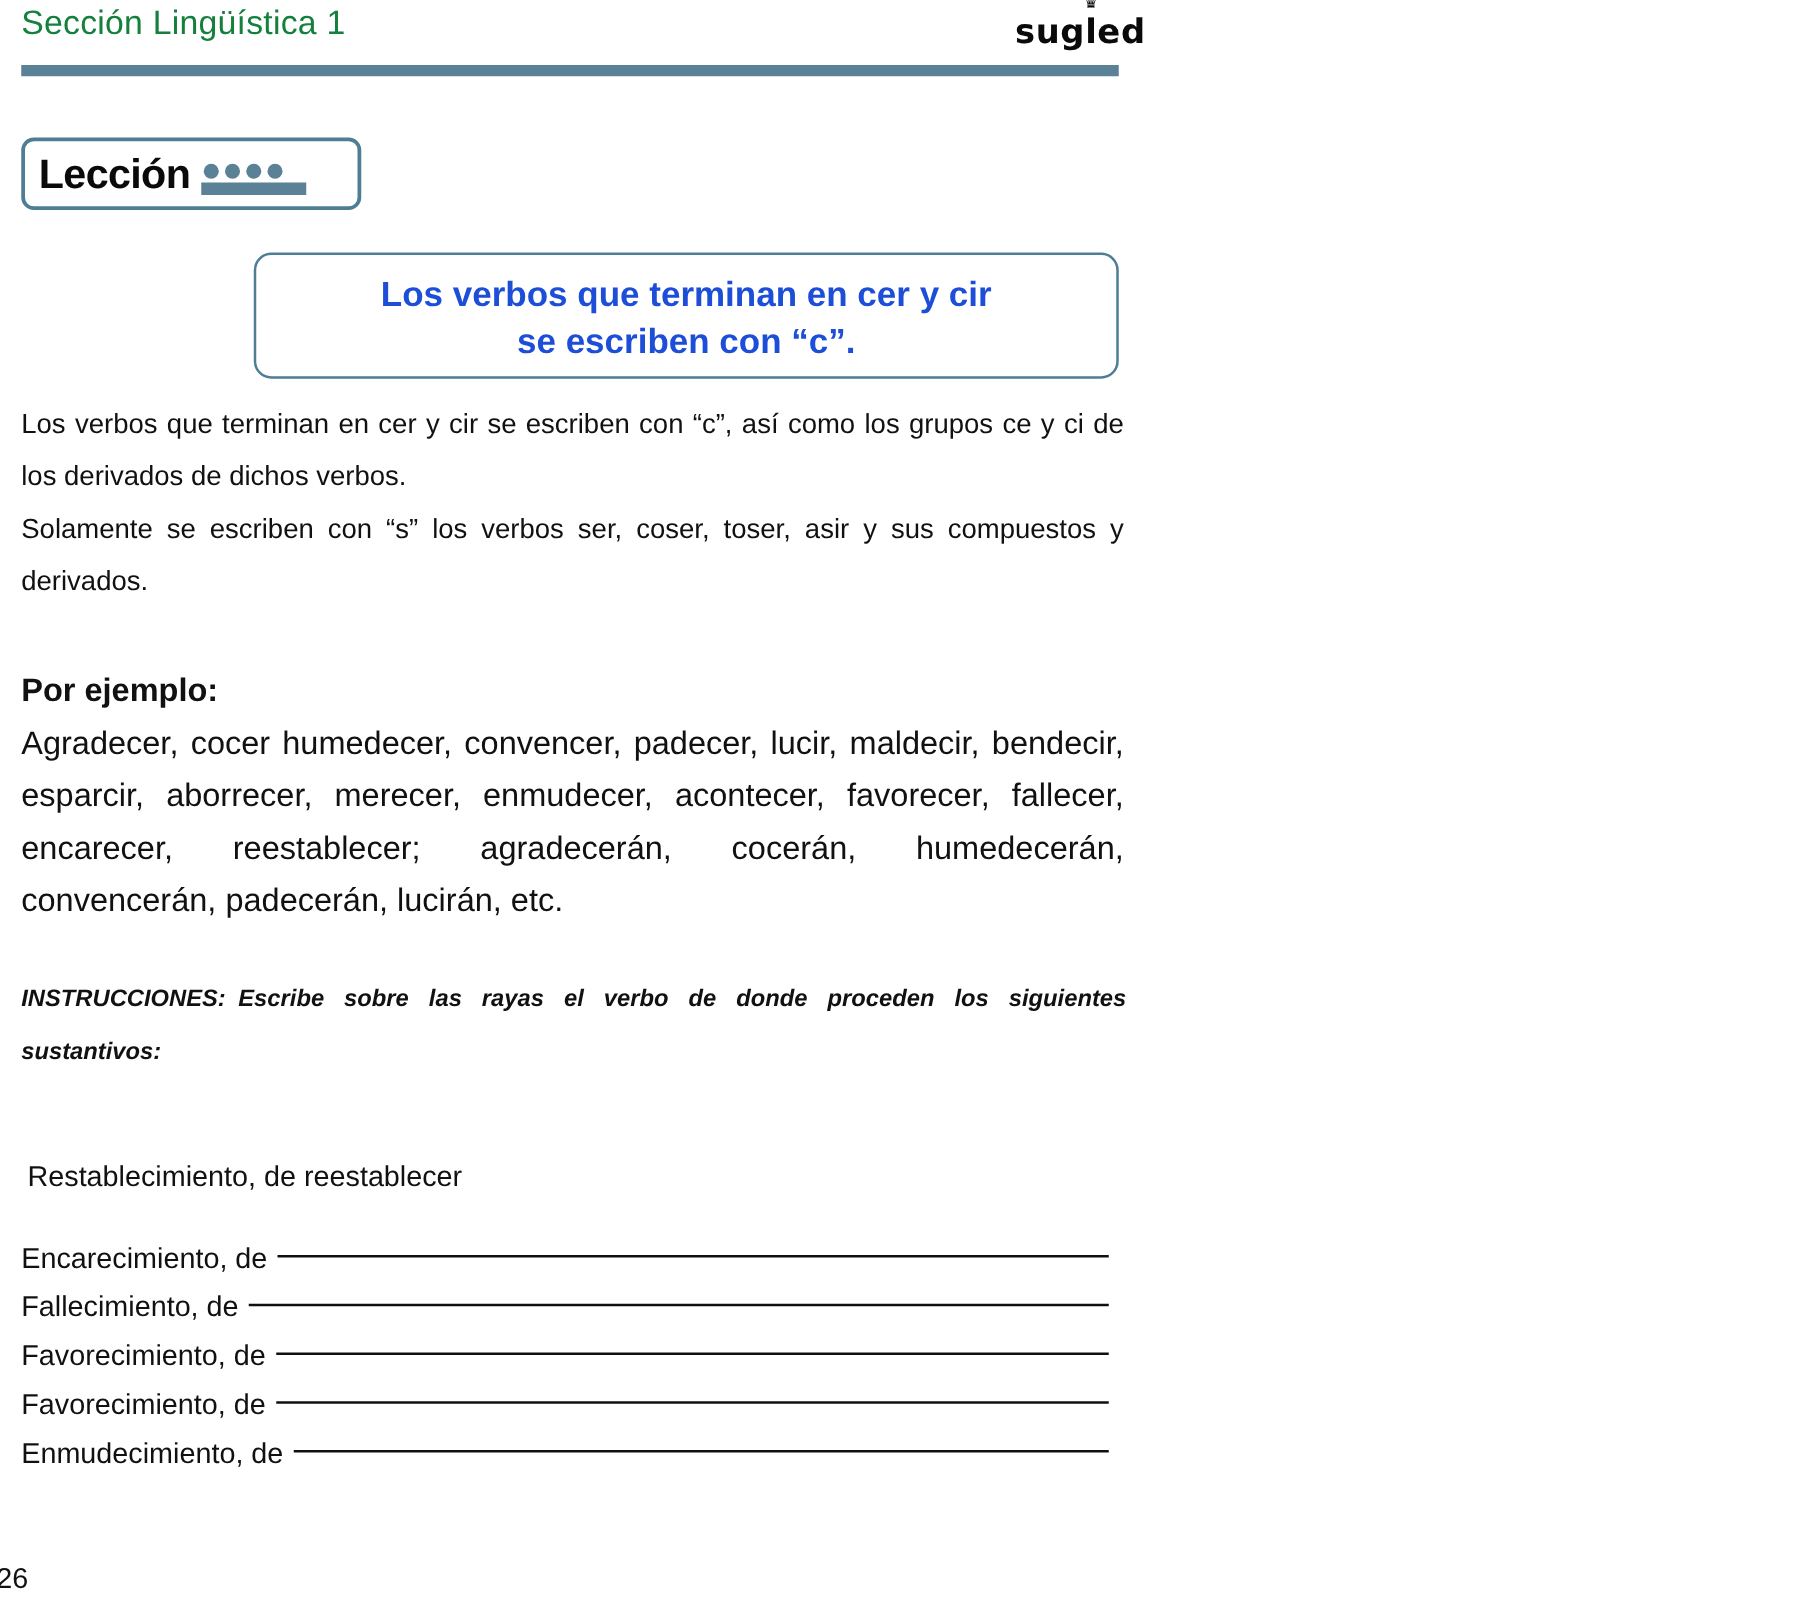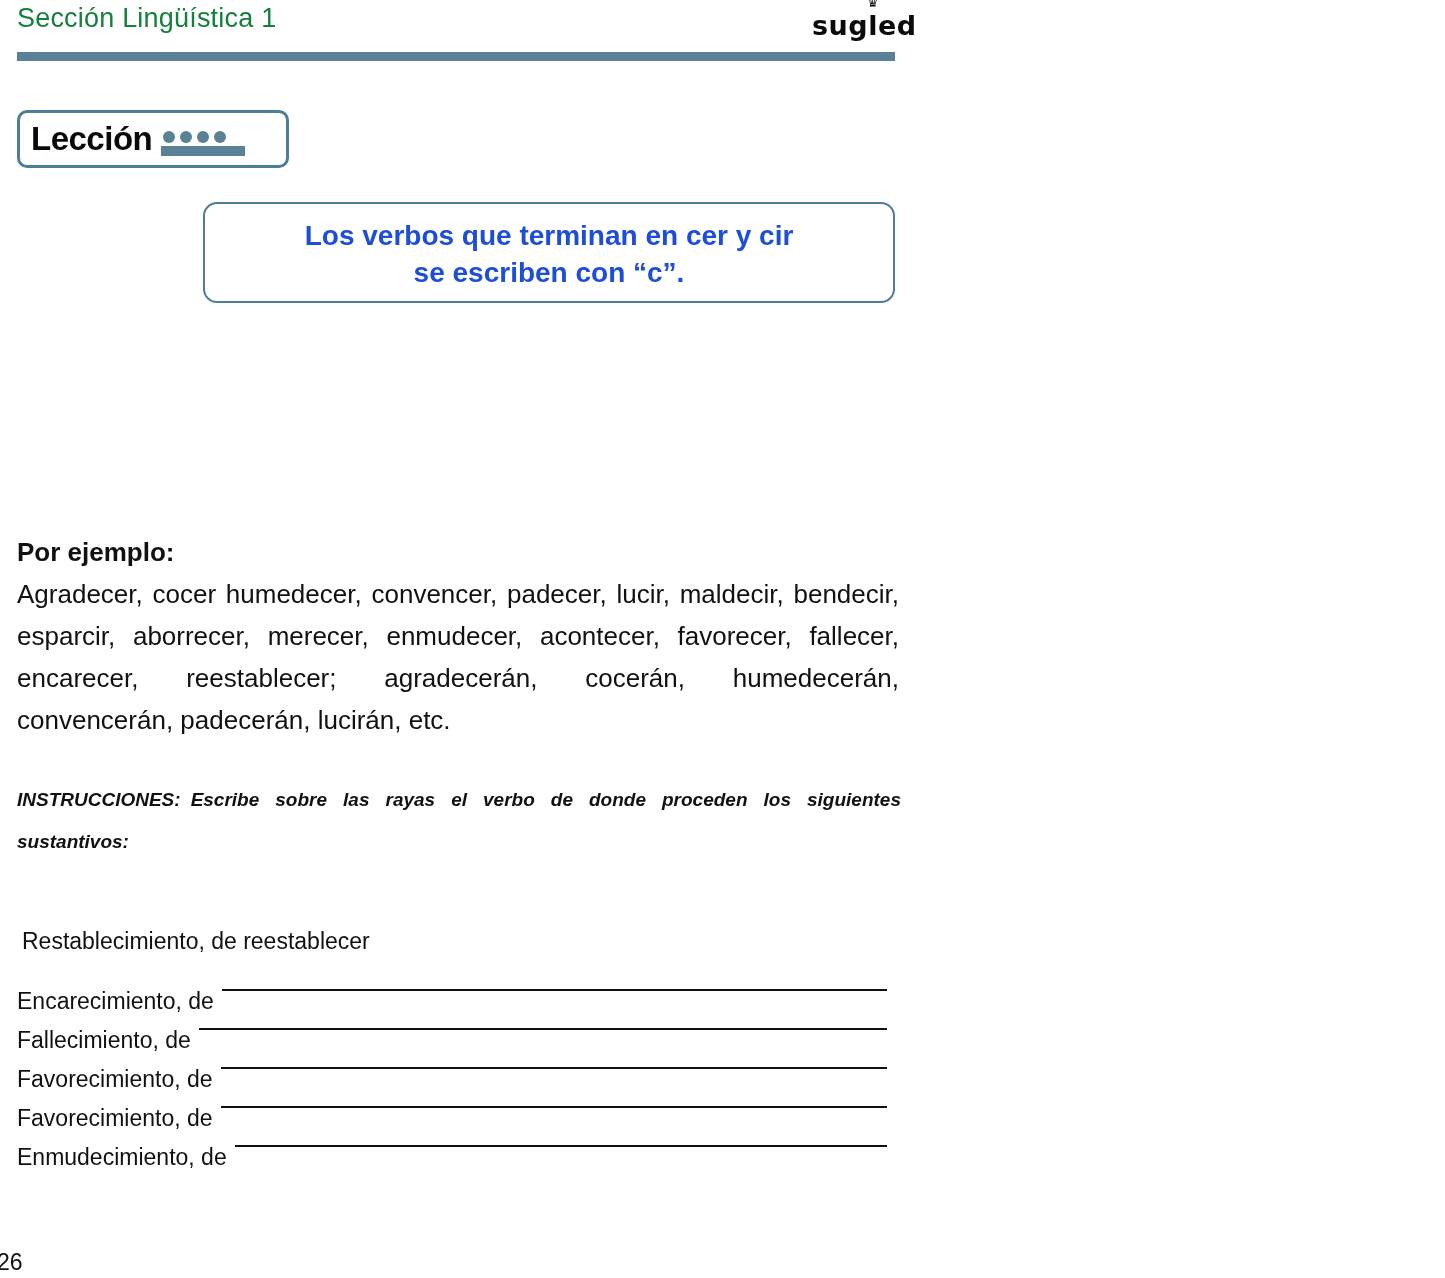--- a/index.html
+++ b/index.html
@@ -167,21 +167,21 @@
 
   
   .blanks {
     position: absolute;
     top: 988px;
     left: 17px;
     width: 870px;
   }
   .blank-row {
     display: flex;
-    align-items: flex-start;
+    align-items: center;
     height: 39px;
     font-size: 23px;
   }
   .blank-label {
     white-space: nowrap;
     padding-bottom: 2px;
   }
   .blank-line {
     flex: 1;
     border-bottom: 2.5px solid #101010;
@@ -219,20 +219,24 @@
       </span>
       <span class="dots-bar"></span>
     </span>
   </div>
 
   <div class="rule-box">
     <div class="rule-line">Los verbos que terminan en cer y cir</div>
     <div class="rule-line">se escriben con “c”.</div>
   </div>
 
+  <div class="intro">
+    <p>Los verbos que terminan en cer y cir se escriben con “c”, así como los grupos ce y ci de los derivados de dichos verbos.</p>
+    <p>Solamente se escriben con “s” los verbos ser, coser, toser, asir y sus compuestos y derivados.</p>
+  </div>
 
   <div class="examples">
     <div class="examples-heading">Por ejemplo:</div>
     <p class="examples-text">Agradecer, cocer humedecer, convencer, padecer, lucir, maldecir, bendecir, esparcir, aborrecer, merecer, enmudecer, acontecer, favorecer, fallecer, encarecer, reestablecer; agradecerán, cocerán, humedecerán, convencerán, padecerán, lucirán, etc.</p>
   </div>
 
   <div class="instructions"><span class="instructions-label">INSTRUCCIONES:</span><span>Escribe sobre las rayas el verbo de donde proceden los siguientes sustantivos:</span></div>
 
   <div class="model-answer">Restablecimiento, de reestablecer</div>
 

